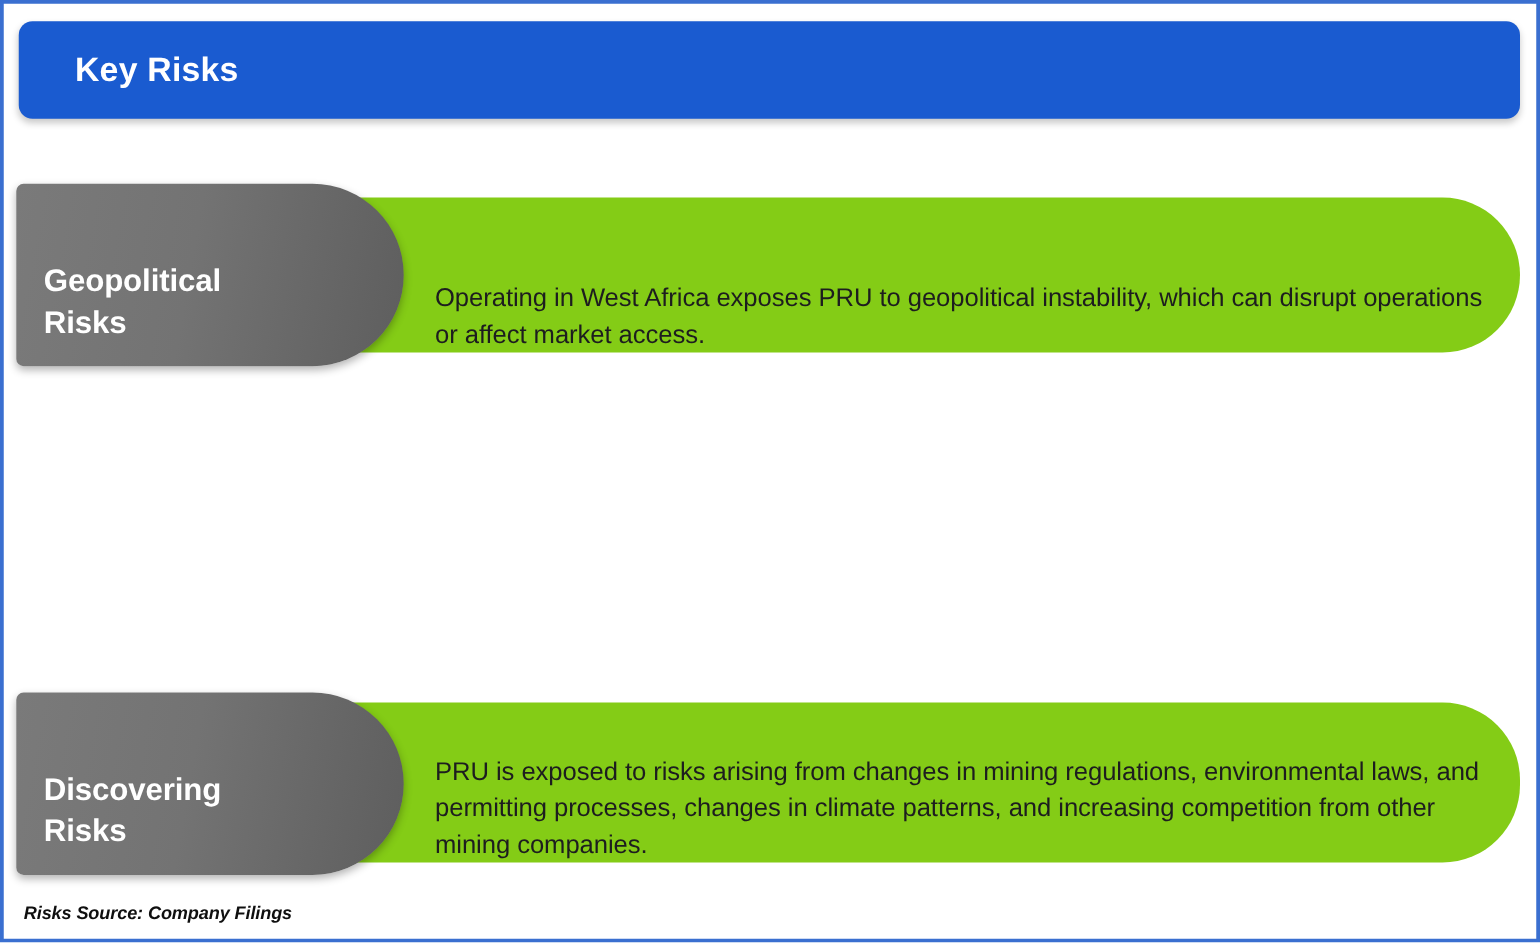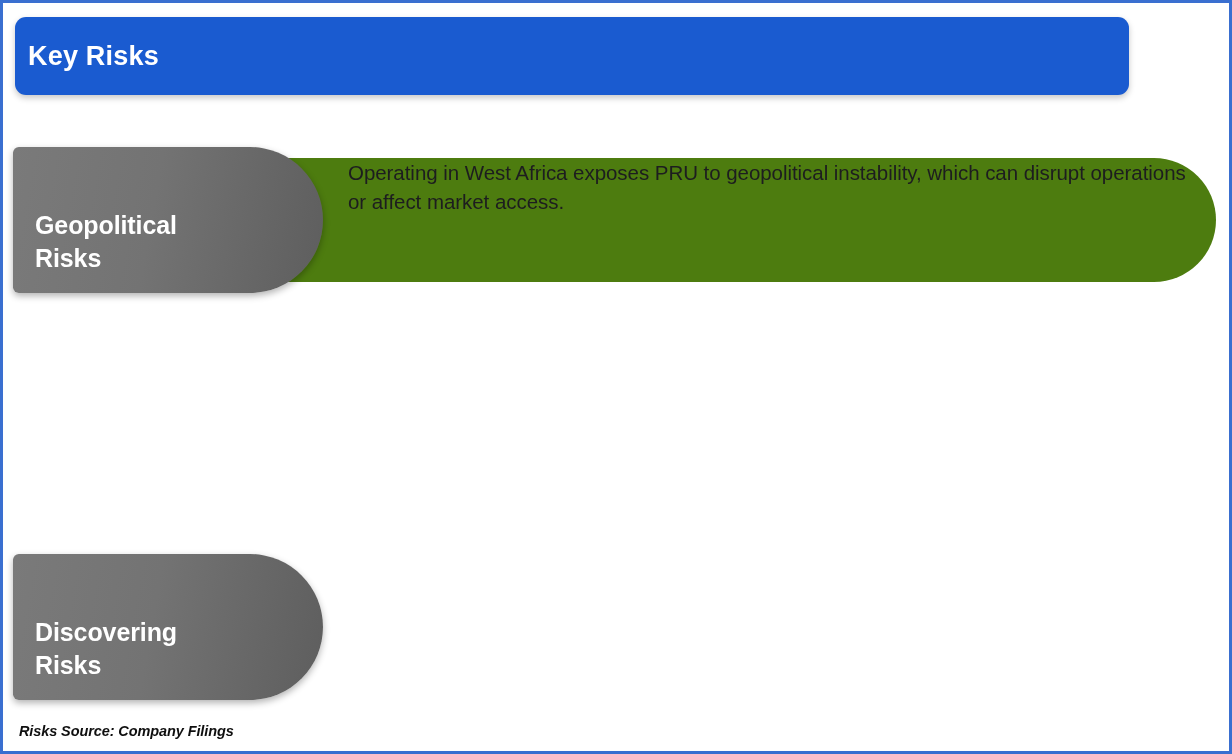--- a/index.html
+++ b/index.html
@@ -20,29 +20,29 @@
     background: #ffffff;
     border: 3px solid #3a6fd0;
     overflow: hidden;
   }
 
   
   .header-bar {
     position: absolute;
     left: 12px;
     top: 14px;
-    width: 1114px;
+    width: 1201px;
     height: 78px;
     background: #1a5bd0;
     border-radius: 11px;
     box-shadow: 0 3px 6px rgba(0,0,0,0.22);
     display: flex;
     align-items: center;
     box-sizing: border-box;
-    padding-left: 13px;
+    padding-left: 45px;
   }
   .header-title {
     color: #ffffff;
     font-size: 27px;
     font-weight: bold;
     letter-spacing: 0.2px;
     line-height: 1;
   }
 
   
@@ -62,25 +62,25 @@
   .risk-row.r1 { top: 251px; height: 152px; }
   .risk-row.r2 { top: 455px; height: 152px; }
 
   
   .body-capsule {
     position: absolute;
     left: 150px;
     top: 15px;
     width: 1063px;
     height: 124px;
-    background: #4d7c0f;
+    background: #84cc16;
     border-radius: 62px;
     box-sizing: border-box;
     display: flex;
-    align-items: flex-start;
+    align-items: flex-end;
   }
   .risk-row.r1 .body-capsule,
   .risk-row.r2 .body-capsule { height: 128px; top: 12px; }
 
   .body-text {
     margin-left: 195px;
     margin-right: 28px;
     color: #1d1d1f;
     font-size: 20.5px;
     line-height: 1.42;
@@ -143,20 +143,23 @@
       <div class="body-capsule">
         <div class="body-text">Operating in West Africa exposes PRU to geopolitical instability, which can disrupt operations or affect market access.</div>
       </div>
       <div class="label-pill">
         <div class="label-text">Geopolitical Risks</div>
       </div>
     </div>
 
 
     <div class="risk-row r2">
+      <div class="body-capsule">
+        <div class="body-text">PRU is exposed to risks arising from changes in mining regulations, environmental laws, and permitting processes, changes in climate patterns, and increasing competition from other mining companies.</div>
+      </div>
       <div class="label-pill">
         <div class="label-text">Discovering Risks</div>
       </div>
     </div>
 
   </div>
 
   <div class="footer">Risks Source: Company Filings</div>
 
 </div>

